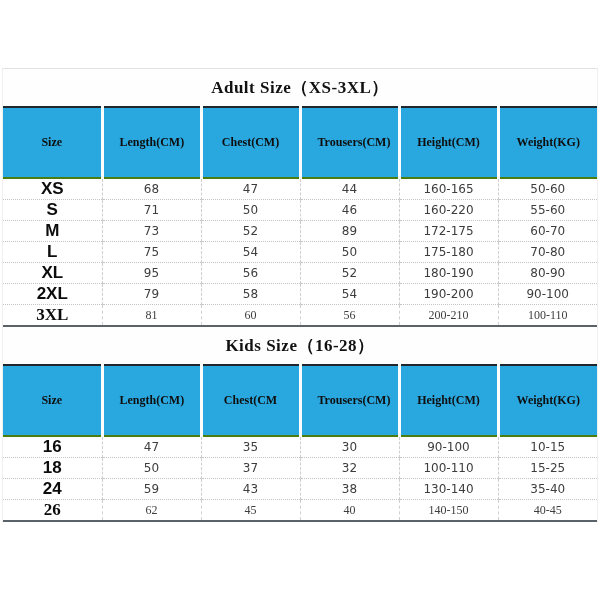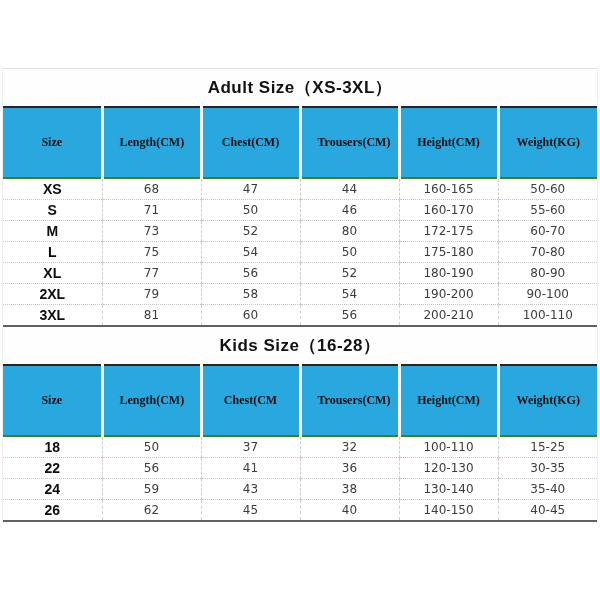--- a/index.html
+++ b/index.html
@@ -18,21 +18,21 @@
     width: 594px;
     border-top: 1px solid #e2e2e2;
     border-left: 1px solid #efefef;
     border-right: 1px solid #efefef;
     background: #ffffff;
   }
   .title-band {
     height: 37px;
     line-height: 37px;
     text-align: center;
-    font-family: Liberation Sans, sans-serif;
+    font-family: Liberation Serif, serif;
     font-weight: bold;
     font-size: 17px;
     color: #111111;
     letter-spacing: 0.5px;
     background: #fefefe;
   }
   table.size-table {
     width: 100%;
     border-collapse: collapse;
     table-layout: fixed;
@@ -67,25 +67,26 @@
     color: #3d3d3d;
     border-left: 1px dashed #cfcfcf;
     border-bottom: 1px dotted #c4c4c4;
     padding: 0;
     white-space: nowrap;
   }
   table.size-table td:first-child {
     border-left: none;
     font-family: "Liberation Sans", sans-serif;
     font-weight: bold;
-    font-size: 14px;
+    font-size: 17px;
     color: #0c0c0c;
   }
   table.size-table tbody tr:last-child td {
     border-bottom: none;
+    font-family: Liberation Serif, serif;
   }
 </style>
 </head>
 <body>
 
 <div class="sheet">
 
   <div class="title-band">Adult Size（XS-3XL）</div>
 
   <table class="size-table">
@@ -106,42 +107,42 @@
           <td>47</td>
           <td>44</td>
           <td>160-165</td>
           <td>50-60</td>
         </tr>
         <tr>
           <td>S</td>
           <td>71</td>
           <td>50</td>
           <td>46</td>
-          <td>160-170</td>
+          <td>160-220</td>
           <td>55-60</td>
         </tr>
         <tr>
           <td>M</td>
           <td>73</td>
           <td>52</td>
-          <td>80</td>
+          <td>89</td>
           <td>172-175</td>
           <td>60-70</td>
         </tr>
         <tr>
           <td>L</td>
           <td>75</td>
           <td>54</td>
           <td>50</td>
           <td>175-180</td>
           <td>70-80</td>
         </tr>
         <tr>
           <td>XL</td>
-          <td>77</td>
+          <td>95</td>
           <td>56</td>
           <td>52</td>
           <td>180-190</td>
           <td>80-90</td>
         </tr>
         <tr>
           <td>2XL</td>
           <td>79</td>
           <td>58</td>
           <td>54</td>
@@ -167,36 +168,36 @@
         <th>Size</th>
         <th>Length(CM)</th>
         <th>Chest(CM</th>
         <th>Trousers(CM)</th>
         <th>Height(CM)</th>
         <th>Weight(KG)</th>
       </tr>
     </thead>
     <tbody>
         <tr>
+          <td>16</td>
+          <td>47</td>
+          <td>35</td>
+          <td>30</td>
+          <td>90-100</td>
+          <td>10-15</td>
+        </tr>
+        <tr>
           <td>18</td>
           <td>50</td>
           <td>37</td>
           <td>32</td>
           <td>100-110</td>
           <td>15-25</td>
         </tr>
         <tr>
-          <td>22</td>
-          <td>56</td>
-          <td>41</td>
-          <td>36</td>
-          <td>120-130</td>
-          <td>30-35</td>
-        </tr>
-        <tr>
           <td>24</td>
           <td>59</td>
           <td>43</td>
           <td>38</td>
           <td>130-140</td>
           <td>35-40</td>
         </tr>
         <tr>
           <td>26</td>
           <td>62</td>

